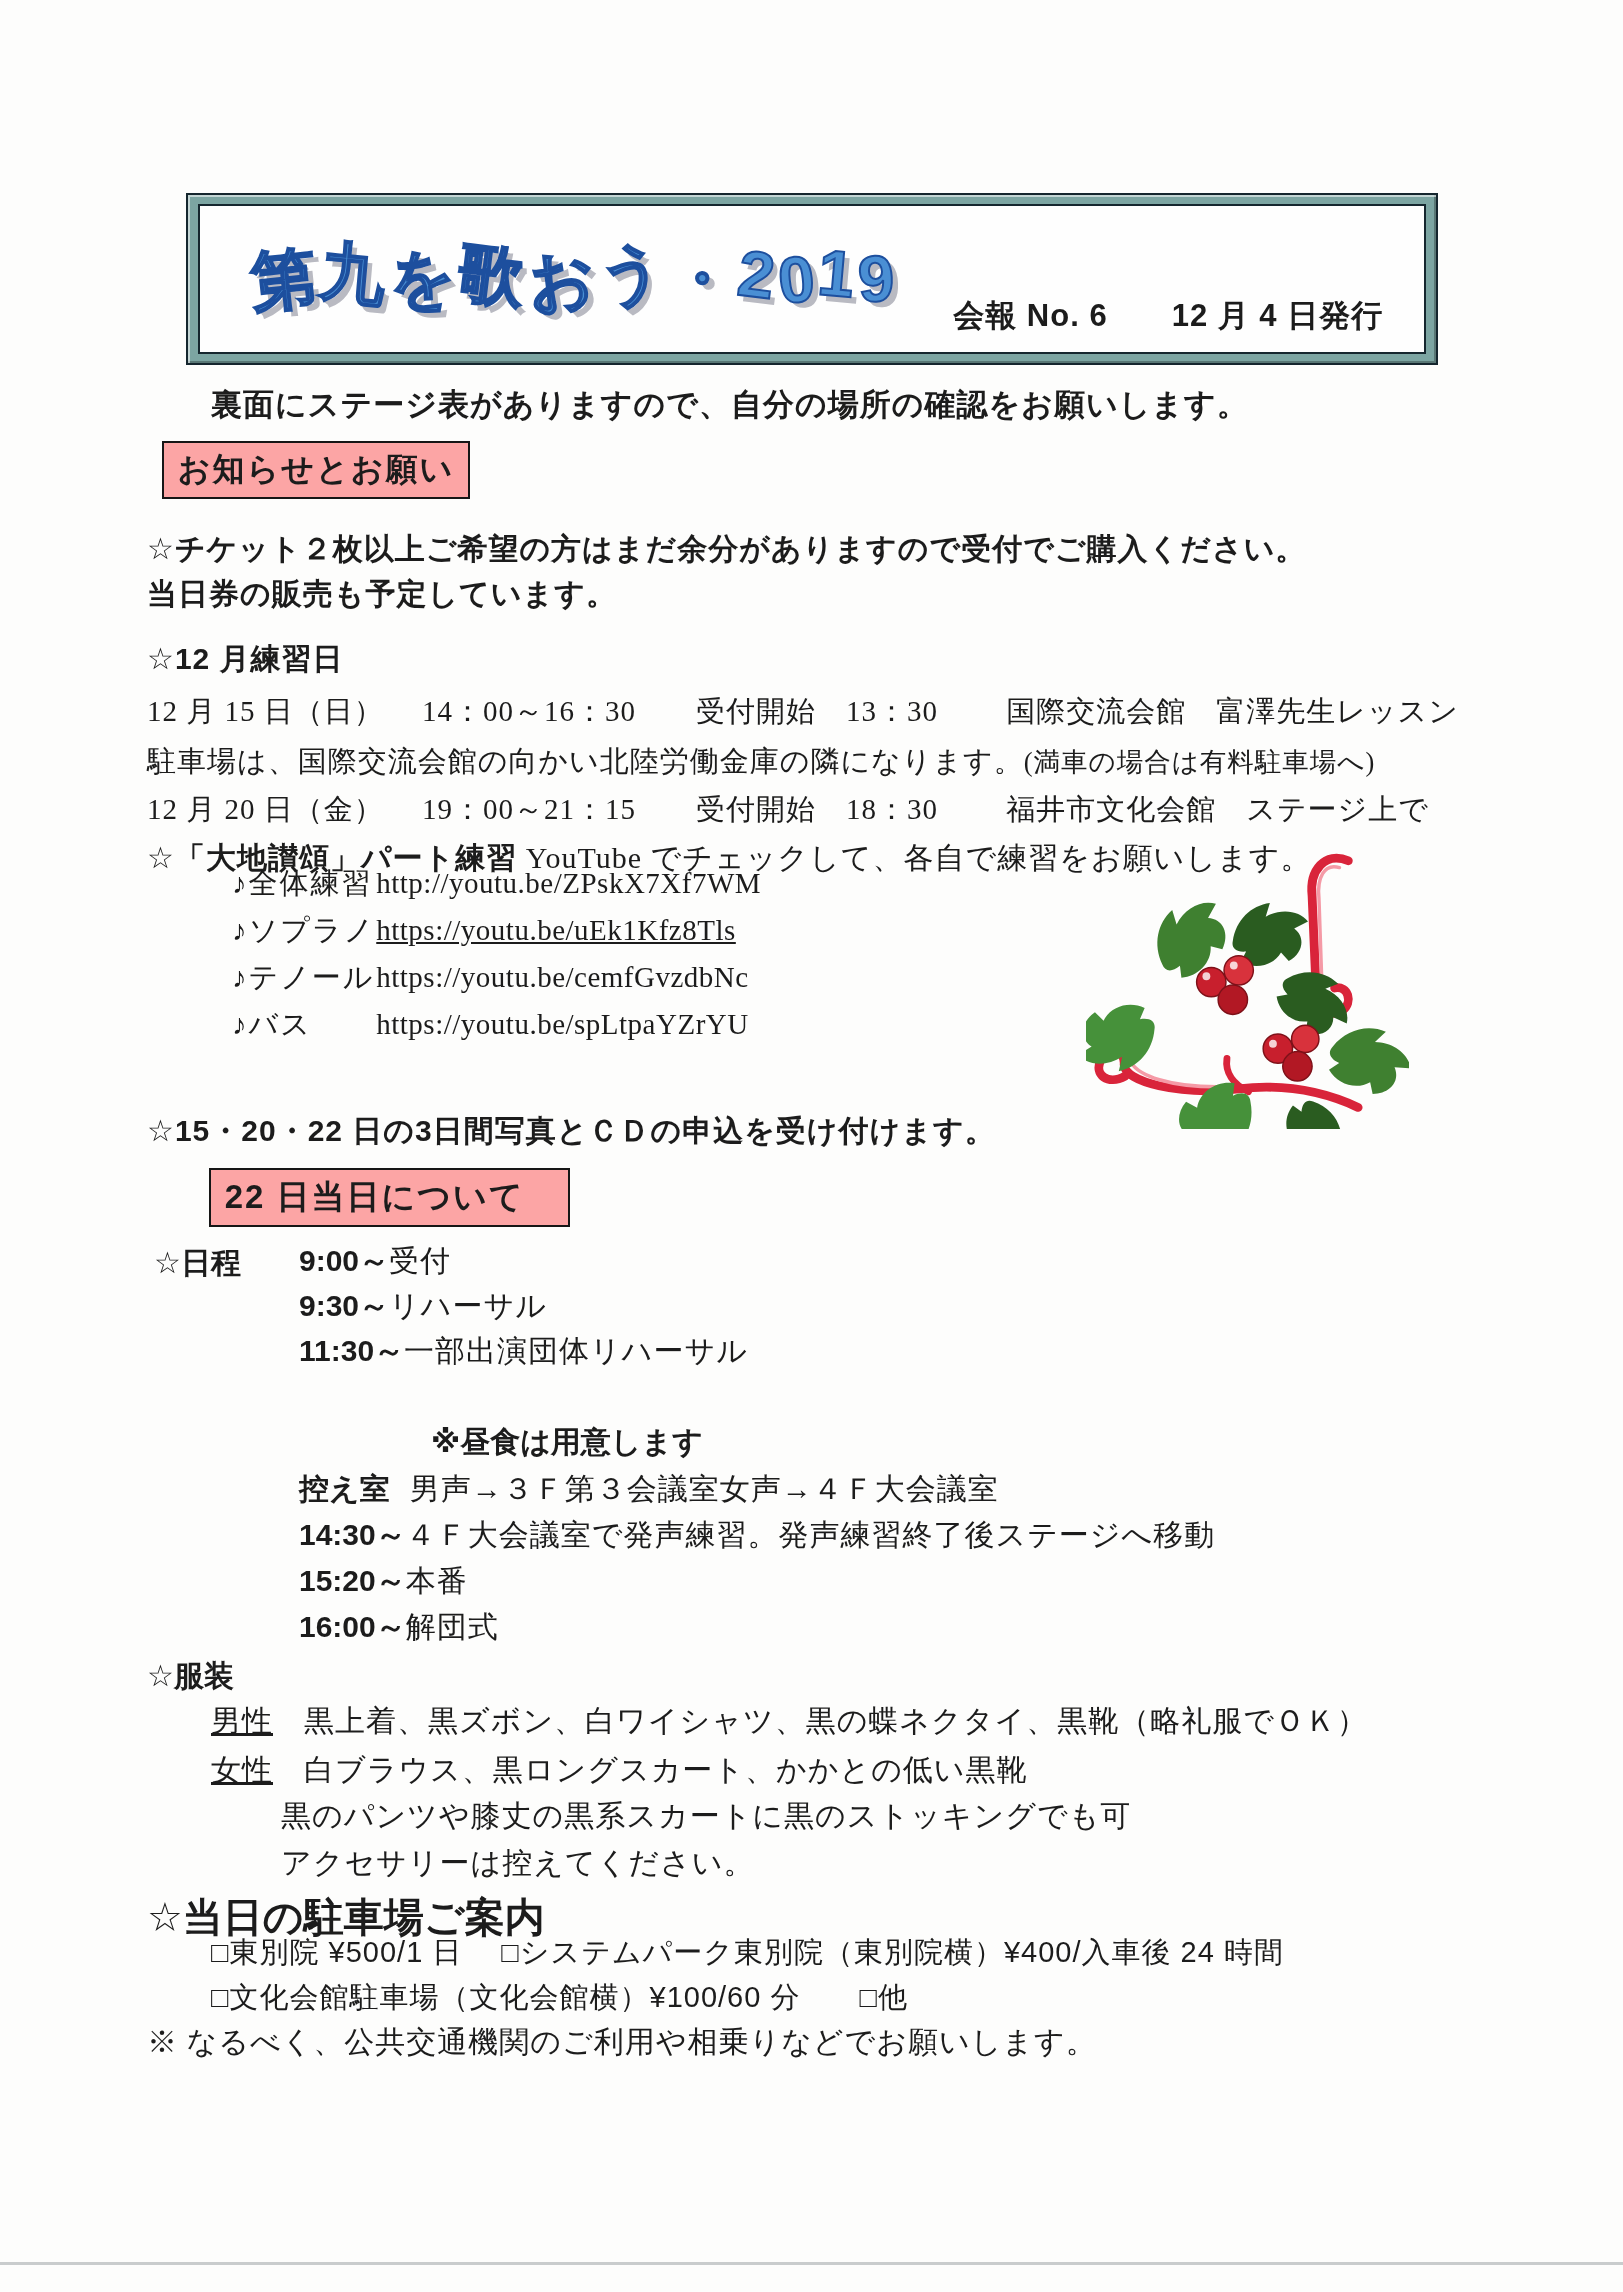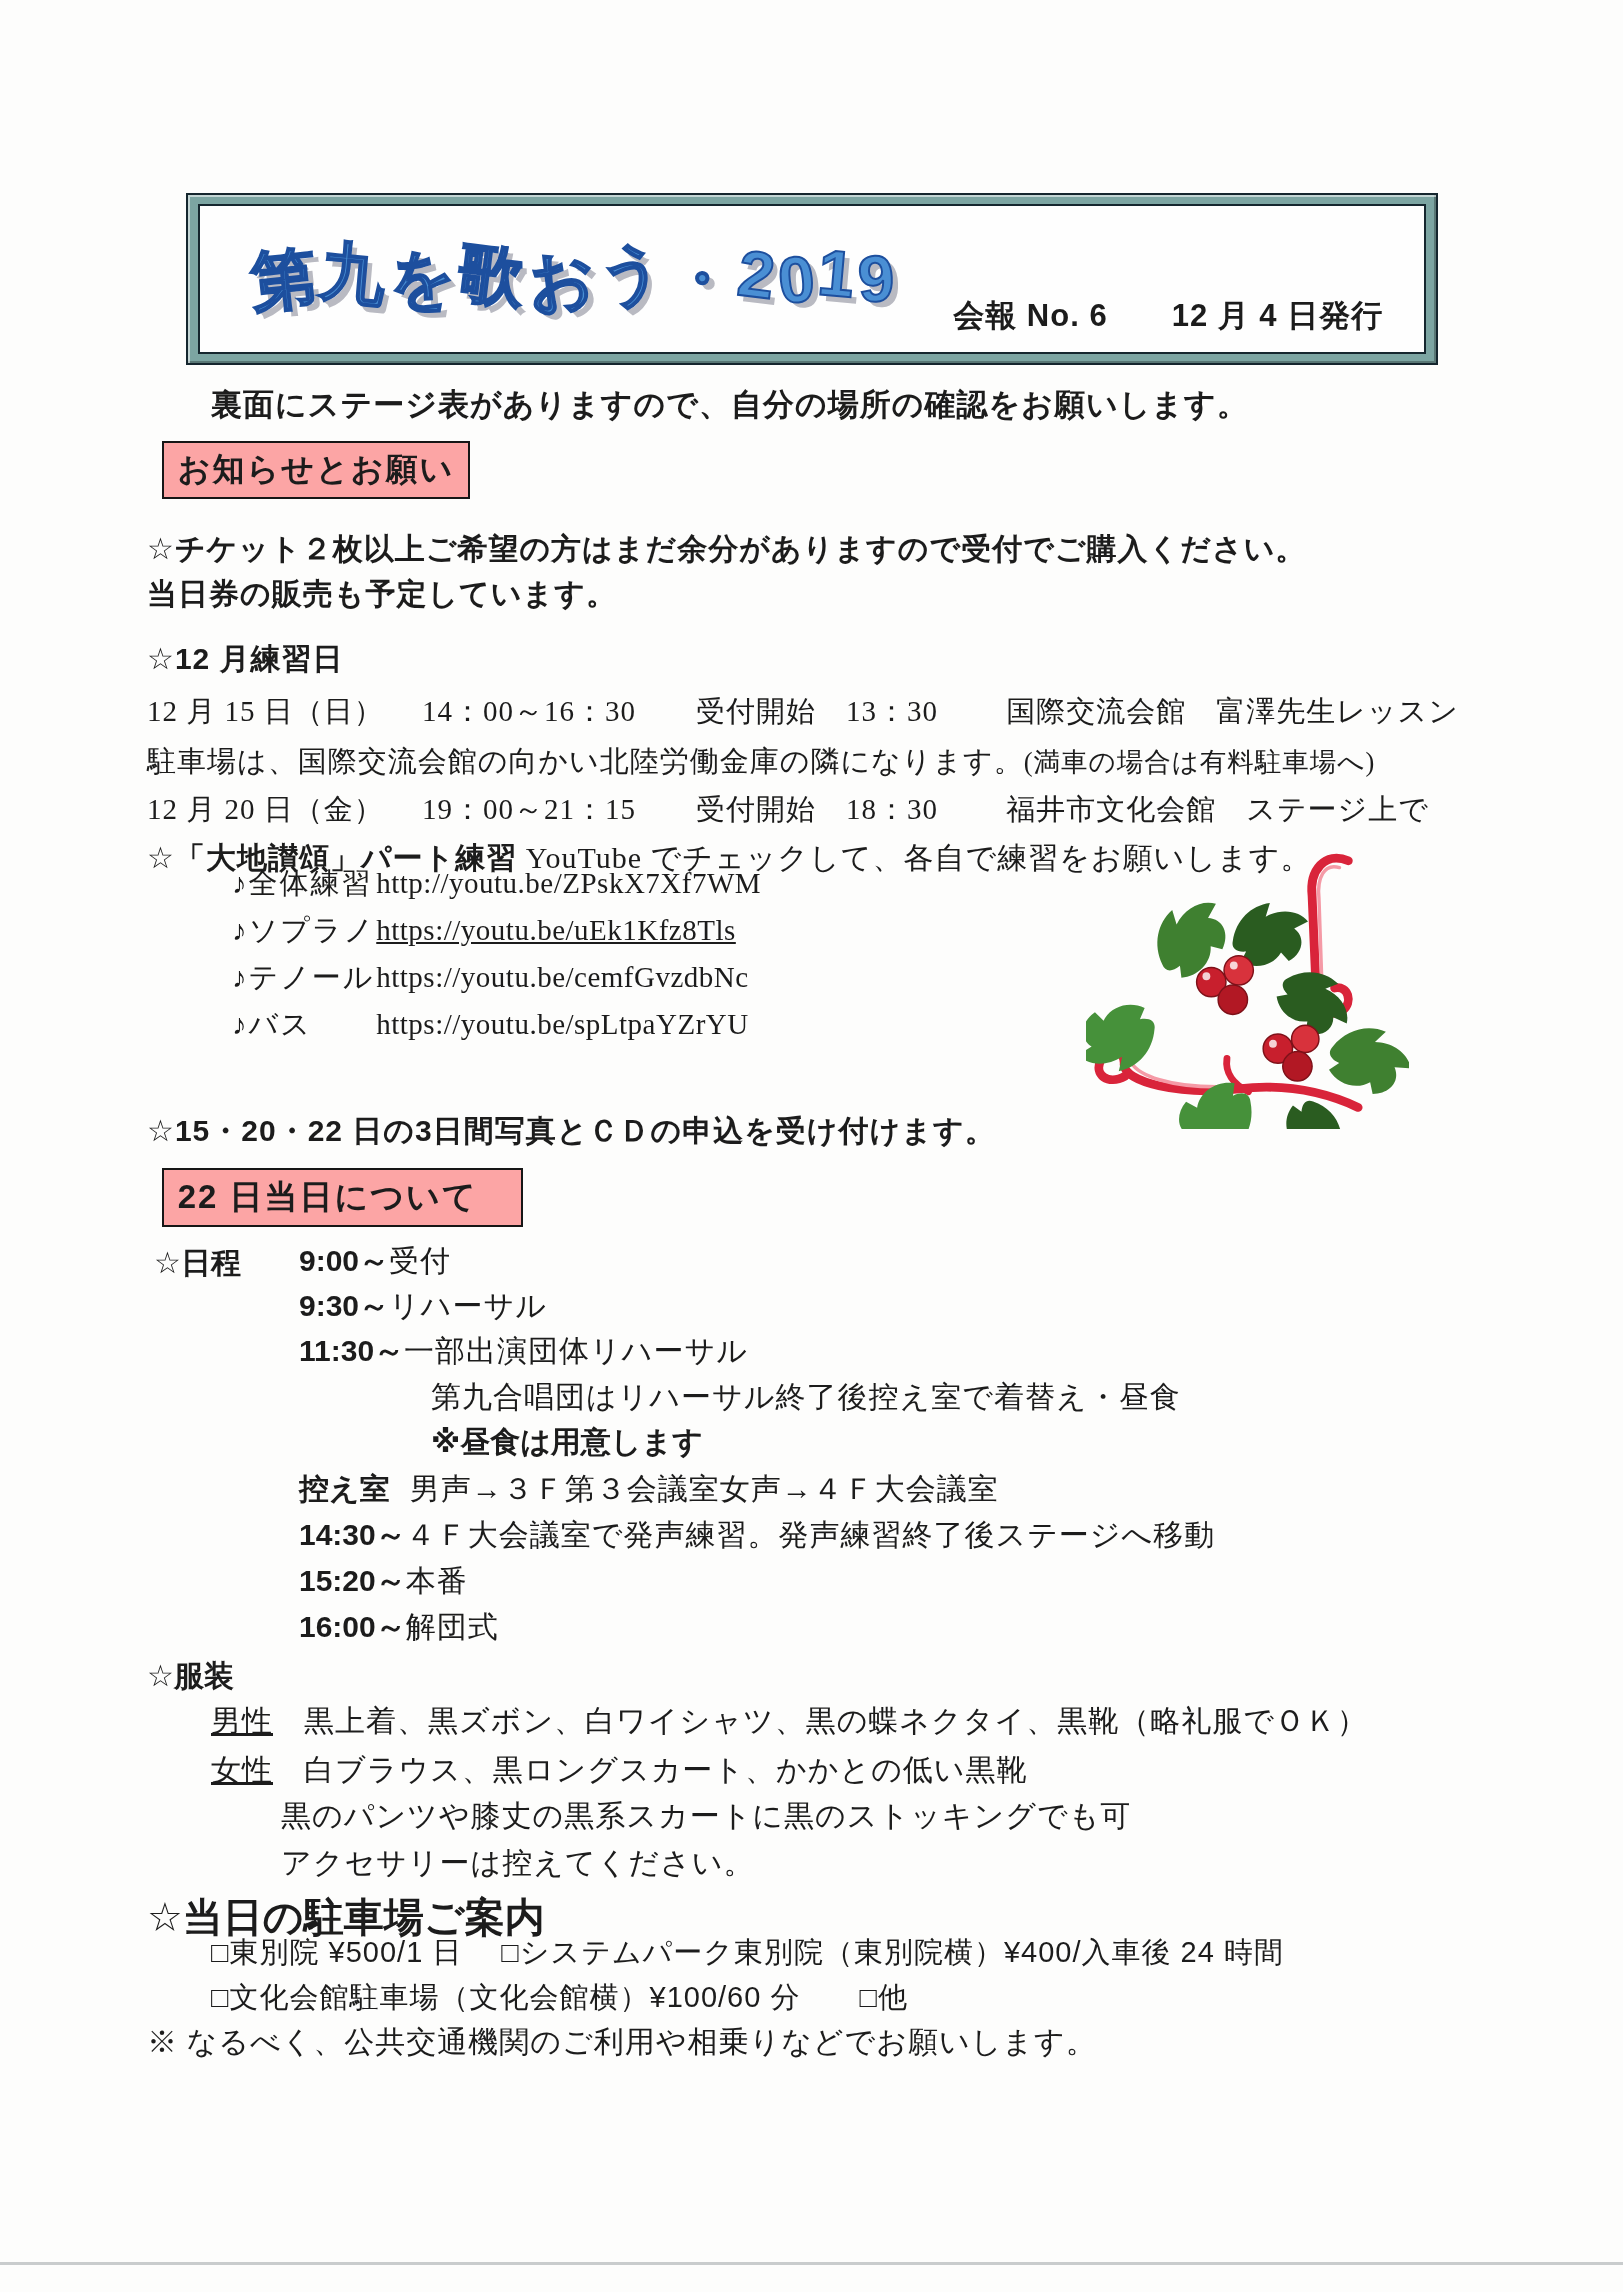--- a/index.html
+++ b/index.html
@@ -36,21 +36,21 @@
   .t-char:nth-child(4n+3){transform:rotate(-3deg) translateY(2px);}
   .t-char:nth-child(4n){transform:rotate(7deg) translateY(-2px);}
   .issue{font-size:31px;font-weight:700;letter-spacing:1px;}
 
   
   .boxed{
     border:2.9px solid #161616;background:#fca5a5;font-weight:700;font-size:32px;
     padding:4.9px 13.7px;letter-spacing:2px;
     font-family:"Liberation Sans","DejaVu Sans",sans-serif;
   }
-  .boxed.wide{padding-right:43px;}
+  .boxed.wide{padding-right:43px;margin-left:47px;}
 
   .g31{font-size:30px;font-weight:700;letter-spacing:1px;}
   .s30{font-size:29px;letter-spacing:1px;}
   .s31{font-size:30px;letter-spacing:1px;}
   .note-small{font-size:26.5px;}
   .semib{font-weight:600;}
 
   
   .link-row{height:47px;font-size:29px;}
   .link-label{display:inline-block;width:137px;letter-spacing:2px;}
@@ -114,21 +114,20 @@
   <div class="abs sans semib" style="left:147px;top:1111px;font-size:30px;letter-spacing:1px;">☆15・20・22 日の3日間写真とＣＤの申込を受け付けます。</div>
 
   <div class="abs boxed wide" style="left:162px;top:1168px;font-size:33px;">22 日当日について</div>
 
   <div class="abs sans b" style="left:154px;top:1243px;font-size:30px;">☆日程</div>
 
   <div class="abs" style="left:299px;top:1241px;"><span class="time">9:00～</span><span class="desc">受付</span></div>
   <div class="abs" style="left:299px;top:1286px;"><span class="time">9:30～</span><span class="desc">リハーサル</span></div>
   <div class="abs" style="left:299px;top:1331px;"><span class="time">11:30～</span><span class="desc">一部出演団体リハーサル</span></div>
 
-  <div class="abs desc" style="left:431px;top:1377px;">第九合唱団はリハーサル終了後控え室で着替え・昼食</div>
   <div class="abs sans b" style="left:431px;top:1422px;font-size:30px;">※昼食は用意します</div>
 
   <div class="abs" style="left:299px;top:1469px;">
     <span class="hikae-label">控え室</span><span class="desc">男声→３Ｆ第３会議室</span><span class="desc gap-women">女声→４Ｆ大会議室</span>
   </div>
 
   <div class="abs" style="left:299px;top:1515px;"><span class="time">14:30～</span><span class="desc">４Ｆ大会議室で発声練習。発声練習終了後ステージへ移動</span></div>
   <div class="abs" style="left:299px;top:1561px;"><span class="time">15:20～</span><span class="desc">本番</span></div>
   <div class="abs" style="left:299px;top:1607px;"><span class="time">16:00～</span><span class="desc">解団式</span></div>
 

